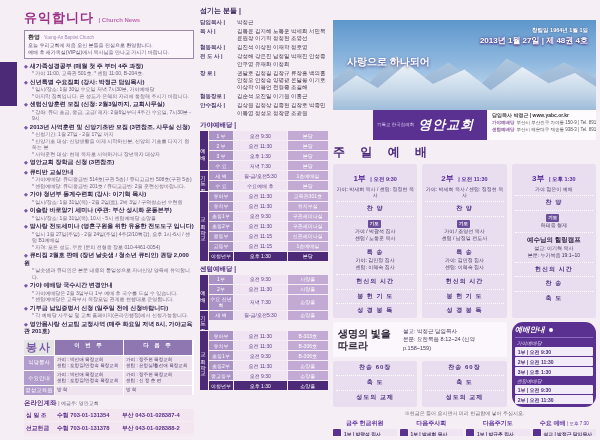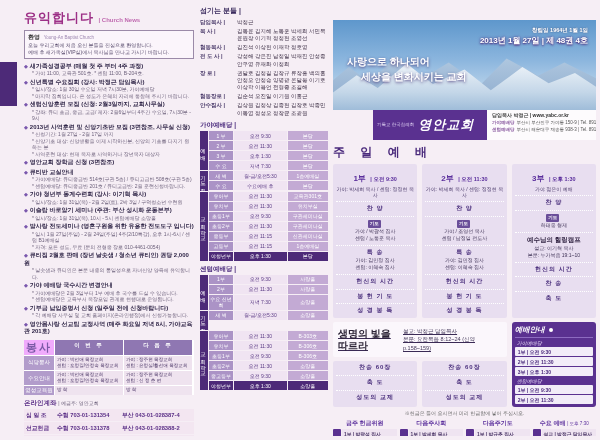--- a/index.html
+++ b/index.html
@@ -21,21 +21,21 @@
   .welcome-box{border:1px solid #9b8aa8;background:#fbf5fb;padding:2px 3px;margin-bottom:4px;}
   .welcome-label{font-size:6px;font-weight:bold;color:#333;}
   .w-en{font-size:4.5px;color:#9c86b0;font-weight:normal;margin-left:2px;}
   .w-line{font-size:5px;color:#55486a;line-height:1.35;}
   .news-item{margin-bottom:2px;}
   .ni-title{font-size:6px;font-weight:bold;color:#2f2547;line-height:1.25;}
   .diamond{color:#7a57ad;font-size:5px;margin-right:2px;}
   .ni-detail{font-size:5px;color:#6b5f7a;padding-left:8px;line-height:1.3;}
 
   .serve-wrap{display:grid;grid-template-columns:30px 68px 68px;gap:1px;margin-top:4px;background:#fff;}
-  .serve-big{background:#f0abfc;color:#7b5aa6;font-size:11px;font-weight:bold;
+  .serve-big{background:#e5e5e5;color:#7b5aa6;font-size:11px;font-weight:bold;
     display:flex;align-items:center;justify-content:center;letter-spacing:2px;}
   .serve-head{background:#8f77b2;color:#fff;font-size:5.5px;font-weight:bold;text-align:center;
     padding:2px 0;letter-spacing:2px;}
   .serve-label{background:#b29ccb;color:#fff;font-size:5.5px;display:flex;align-items:center;
     justify-content:center;text-align:center;padding:1px;}
   .serve-cell{background:#efe3ef;color:#4a3566;font-size:4.6px;padding:1px 2px;line-height:1.35;}
 
   .acct-header{margin-top:4px;font-size:6.5px;font-weight:bold;color:#5a2e86;}
   .acct-holder{font-size:5px;font-weight:normal;color:#6b5f7a;}
   .acct-row{display:flex;gap:3px;background:#f3e6f1;margin-top:1px;padding:1.5px 2px;
@@ -99,24 +99,24 @@
   .sc-part{font-size:8px;font-weight:bold;color:#5a2e9c;}
   .sc-time{font-size:5.5px;color:#5a2e9c;font-weight:bold;}
   .sc-leaders{font-size:5px;color:#4a3a6a;margin-top:1px;}
   .sc-row{border-bottom:1px dotted #fff;padding:3px 0;text-align:center;font-size:6px;
     font-weight:bold;color:#4a2f7c;letter-spacing:1px;line-height:1.3;}
   .sun-col .sc-row:last-child,.after .sc-row:last-child{border-bottom:none;}
   .prayer-tag{display:inline-block;background:#6a4e99;color:#fff;font-size:4.5px;
     padding:1px 2px;border-radius:1px;margin-right:2px;letter-spacing:0;vertical-align:middle;}
   .small-lines{font-size:5px;font-weight:normal;letter-spacing:0;color:#3f3356;line-height:1.4;}
   .camp-title{font-size:6.5px;font-weight:bold;color:#2f2240;letter-spacing:0;}
-  .sermon{background:#fbf7fc;display:flex;align-items:center;gap:7px;padding:3px 5px;border-radius:2px;text-decoration:underline;}
+  .sermon{background:#fbf7fc;display:flex;align-items:center;gap:7px;padding:3px 5px;border-radius:2px;}
   .sermon-title{width:58px;flex:none;font-size:10px;font-weight:bold;color:#2b2335;line-height:1.2;}
   .sermon-info{font-size:5.5px;color:#44395a;line-height:1.6;}
-  .notice{background:#5a3190;border-radius:3px;padding:3px 3px 2px;color:#fff;}
+  .notice{background:#5a3190;border-radius:11px;padding:3px 3px 2px;color:#fff;}
   .nb-title{font-size:7.5px;font-weight:bold;font-style:italic;border-bottom:1px solid #8d6bc0;
     padding-bottom:2px;margin-bottom:2px;}
   .nb-title:after{content:"";display:inline-block;width:4px;height:4px;background:#fff;
     border-radius:50%;margin-left:4px;}
   .nb-label{font-size:5px;color:#e0d2f2;font-style:italic;margin:2px 0 1px 2px;}
   .nb-row{background:#f2ecf8;color:#4a2a7c;font-size:5px;padding:1.5px 3px;margin-bottom:1px;
     border-radius:1px;font-weight:bold;}
   .offer-note{font-size:5px;color:#666;text-align:center;margin:3px 0;}
 
   .committees{display:flex;gap:3px;}
@@ -584,21 +584,20 @@
   </div>
 
   <div class="col col-right">
     <div class="photo">
       <div class="mtn m2"></div>
       <div class="mtn m1"></div>
       <div class="founded">창립일 1964년 1월 1일</div>
       <div class="issue">2013년 1월 27일 | 제 48권 4호</div>
       <div class="slogan">
         <div>사랑으로 하나되어</div>
-        <div class="s2">세상을 변화시키는 교회</div>
       </div>
     </div>
     <div class="band">
       <div class="band-left">
         <div class="denom">기독교 한국침례회</div>
         <div class="logo">영안교회</div>
       </div>
       <div class="band-right">
         <div class="pastor-line">담임목사 박정근 | www.yabc.or.kr</div>
         <div class="addr">

